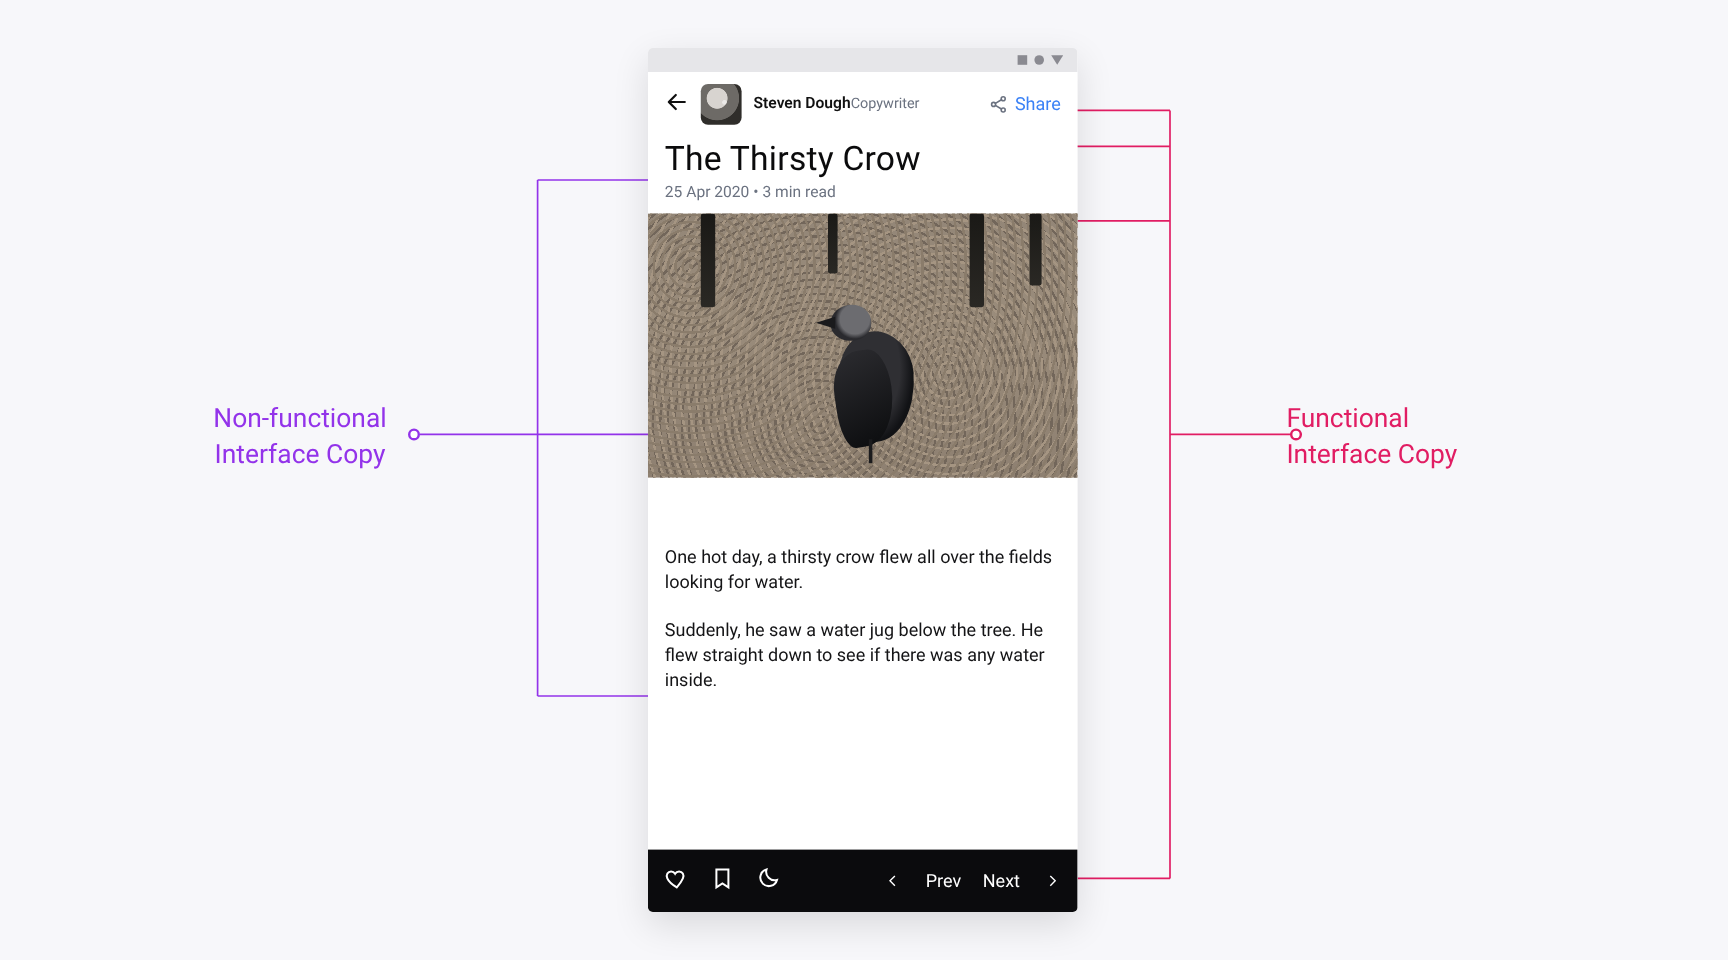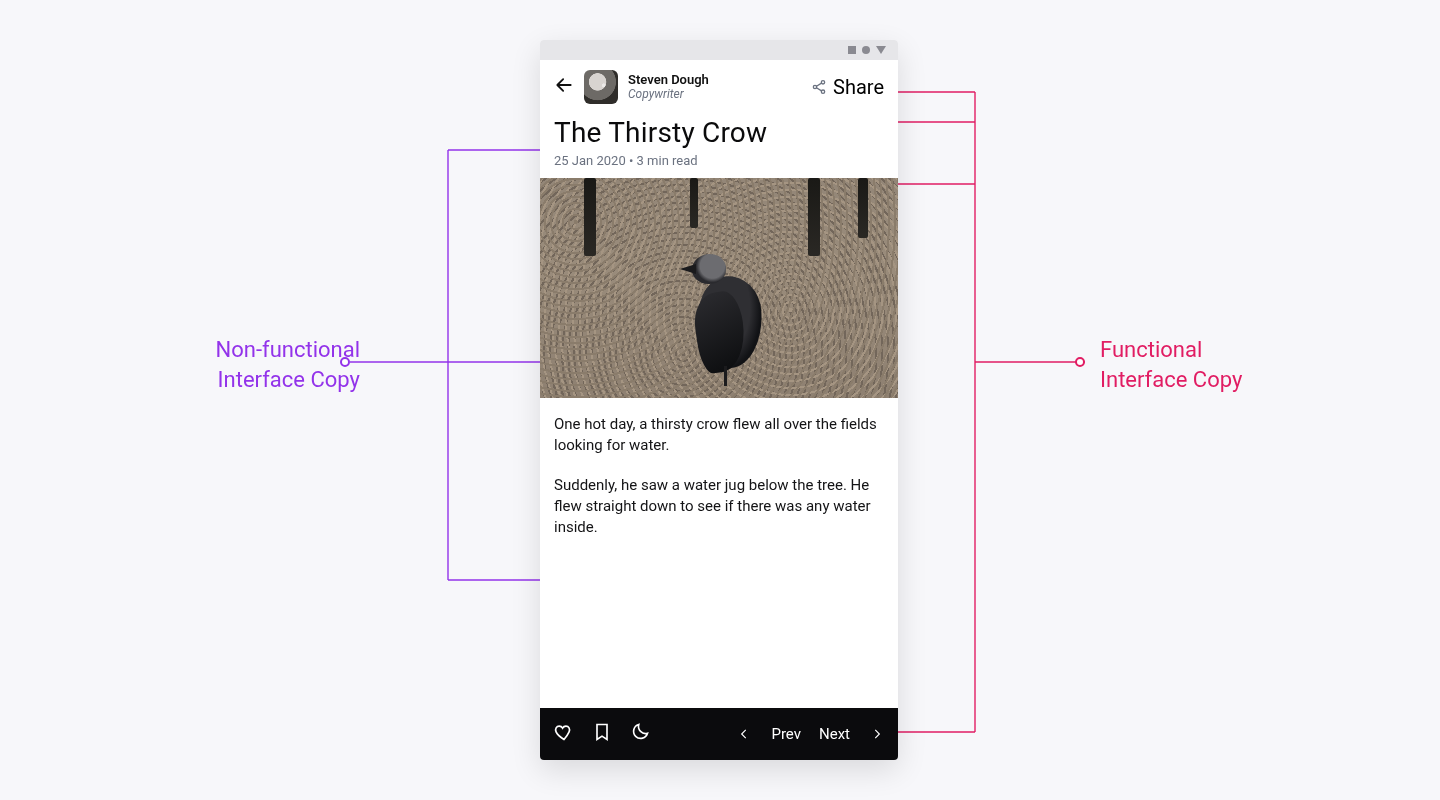--- a/index.html
+++ b/index.html
@@ -14,30 +14,30 @@
 
   
   .annotation {
     position: absolute;
     font-size: 22px;
     line-height: 1.35;
     font-weight: 400;
   }
   .annotation.left {
     color: #9333ea;
-    text-align: right;
+    text-align: center;
     top: 335px;
     left: 140px;
     width: 220px;
   }
   .annotation.right {
     color: #e11d63;
     text-align: left;
     top: 335px;
-    left: 1100px;
+    left: 1072px;
     width: 220px;
   }
   .anno-dot {
     position: absolute;
     width: 10px; height: 10px;
     border-radius: 50%;
     background: #fff;
   }
   .anno-dot.left { border: 2px solid #9333ea; top: 357px; left: 340px; }
   .anno-dot.right { border: 2px solid #e11d63; top: 357px; left: 1075px; }
@@ -98,27 +98,27 @@
     width: 34px; height: 34px; border-radius: 6px;
     background: radial-gradient(circle at 40% 35%, #d8d4d0 0 28%, #6d6a66 30% 60%, #2f2d2a 62% 100%);
     position: relative;
     overflow: hidden;
   }
   .avatar::after{
     content:"";
     position:absolute; inset:0;
     background: radial-gradient(circle at 58% 45%, rgba(255,255,255,.5) 0 6%, transparent 8%);
   }
-  .author-block { display: flex; flex-direction: column; line-height: 1.15; }
+  .author-block { display: flex; flex-direction: row; line-height: 1.15; }
   .author-name { font-size: 13px; font-weight: 600; color: #111; }
-  .author-role { font-size: 12px; color: #6b7280; font-style: italic; }
+  .author-role { font-size: 12px; color: #6b7280; }
   .share {
     margin-left: auto;
     display: flex; align-items: center; gap: 6px;
-    color: #000000; font-size: 20px;
+    color: #3b82f6; font-size: 15px;
   }
   .share svg { width: 16px; height: 16px; stroke: #6b7280; fill: none; }
 
   
   .title {
     font-size: 28px;
     font-weight: 400;
     color: #0b0b0c;
     padding: 6px 14px 4px 14px;
     letter-spacing: .2px;
@@ -199,20 +199,21 @@
   }
 
   
   .body-text {
     padding: 16px 14px 0 14px;
     color: #141416;
     font-size: 15px;
     line-height: 1.42;
     flex: 1;
     overflow: hidden;
+    margin-top: 40px;
   }
   .body-text p { margin-bottom: 18px; }
 
   
   .toolbar {
     height: 52px;
     background: #0b0b0d;
     color: #fff;
     display: flex;
     align-items: center;
@@ -301,21 +302,21 @@
         <circle cx="18" cy="19" r="2.5"></circle>
         <line x1="8.2" y1="10.8" x2="15.8" y2="6.2"></line>
         <line x1="8.2" y1="13.2" x2="15.8" y2="17.8"></line>
       </svg>
       <span>Share</span>
     </div>
   </div>
 
   <div class="title">The Thirsty Crow</div>
   <div class="meta">
-    <span>25 Jan 2020</span><span> • </span><span>3 min read</span>
+    <span>25 Apr 2020</span><span> • </span><span>3 min read</span>
   </div>
 
   <div class="hero">
     <div class="leg2"></div>
     <div class="leg3"></div>
     <div class="crow">
       <div class="body"></div>
       <div class="wing"></div>
       <div class="head"></div>
       <div class="beak"></div>

